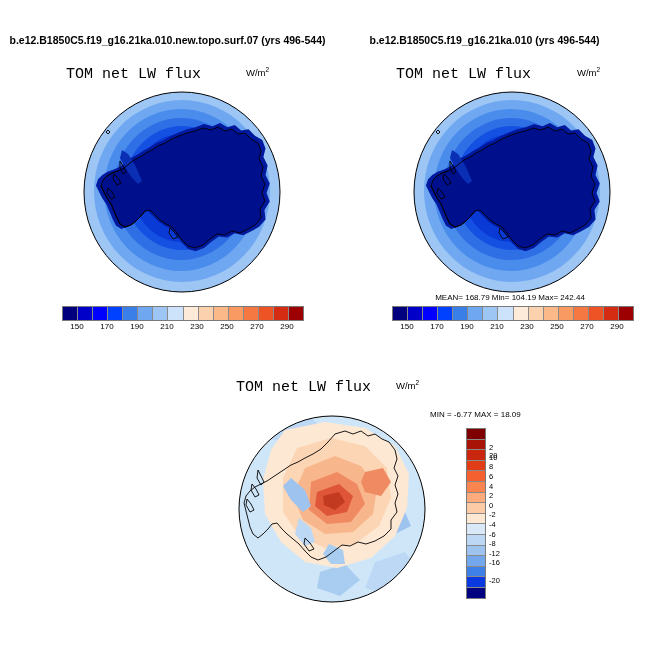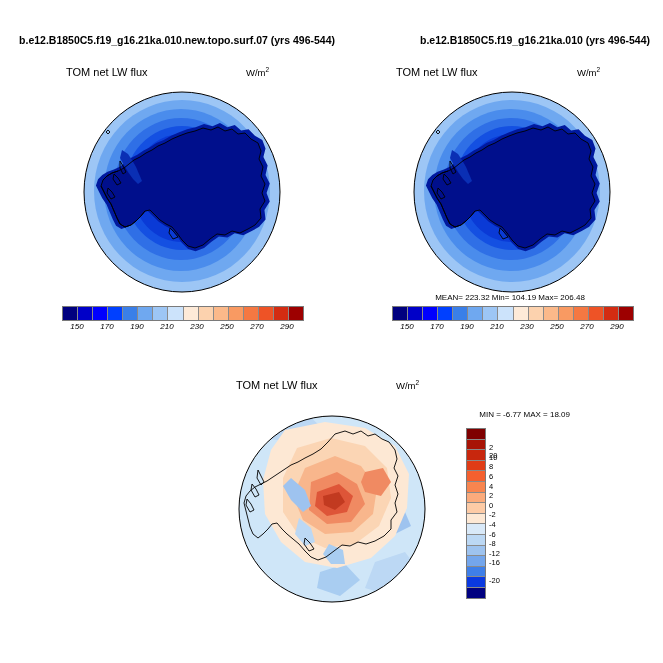--- a/index.html
+++ b/index.html
@@ -3,38 +3,38 @@
 <meta charset="utf-8">
 <style>
   html,body{margin:0;padding:0;background:#ffffff;}
   body{width:663px;height:663px;position:relative;
        font-family:"Liberation Sans","DejaVu Sans",sans-serif;color:#000;}
   .fig{position:absolute;left:0;top:0;width:663px;height:663px;}
 
   .season-title{position:absolute;left:0;top:8px;width:663px;text-align:center;
                 font-size:17px;font-weight:bold;letter-spacing:.2px;}
 
-  .panel-title{position:absolute;font-size:10.5px;font-weight:bold;text-align:right;}
+  .panel-title{position:absolute;font-size:10.5px;font-weight:bold;text-align:center;}
   #t-left {left:0px;   top:34px; width:335px;}
   #t-right{left:319px; top:34px; width:331px;}
   #t-diff {left:0px;   top:343px;width:663px;}
 
-  .varlabel{position:absolute;font-size:11px;}
+  .varlabel{position:absolute;font-size:15px;font-family:Liberation Mono, monospace;}
   .unitlabel{position:absolute;font-size:9.5px;}
   .unitlabel sup{font-size:6.5px;vertical-align:super;}
 
   .stats{position:absolute;font-size:8px;text-align:center;}
-  .minmax{position:absolute;font-size:8px;text-align:right;}
+  .minmax{position:absolute;font-size:8px;text-align:left;}
 
   .map{position:absolute;}
 
   
   .hbar{position:absolute;display:flex;height:13px;border:1px solid #7a7a7a;box-sizing:content-box;}
   .hbar i{display:block;height:13px;flex:1 1 0;}
-  .hticks{position:absolute;height:12px;font-style:italic;}
+  .hticks{position:absolute;height:12px;}
   .hticks span{position:absolute;font-size:8px;transform:translateX(-50%);top:0;}
 
   
   .vbar{position:absolute;width:18px;border:1px solid #7a7a7a;}
   .vbar i{display:block;height:9.6px;width:18px;}
   .vticks{position:absolute;}
   .vticks span{position:absolute;font-size:7.5px;left:0;transform:translateY(-50%);}
 </style>
 </head>
 <body>
@@ -216,21 +216,21 @@
       <path d="M33 58 L36 64 L39 70 L36 73 L32 66 Z"></path>
       <path d="M27 72 L31 77 L34 83 L30 85 L26 78 Z"></path>
       <path d="M22 87 L26 92 L29 98 L25 100 L21 93 Z"></path>
       <path d="M80 126 L85 131 L89 137 L84 139 L79 132 Z"></path>
       <circle cx="25" cy="23" r="1.1" fill="#000" stroke="none"></circle>
     </g>
 
     <circle cx="107" cy="97" r="93" fill="none" stroke="#000" stroke-width="1"></circle>
   </svg>
 
-  <div class="stats" style="left:385px;top:293px;width:250px;">MEAN= 223.32  Min= 104.19  Max= 206.48</div>
+  <div class="stats" style="left:385px;top:293px;width:250px;">MEAN= 168.79  Min= 104.19  Max= 242.44</div>
   <div class="minmax" style="left:430px;top:410px;width:140px;">MIN =  -6.77 MAX =  18.09</div>
 
   <div class="hbar" id="cbarA" style="left:62px;top:306px;width:240px;">
       <i style="background: rgb(0, 0, 127);"></i>
       <i style="background: rgb(0, 0, 200); border-left: 1px solid rgb(138, 138, 138);"></i>
       <i style="background: rgb(0, 0, 255); border-left: 1px solid rgb(138, 138, 138);"></i>
       <i style="background: rgb(0, 64, 255); border-left: 1px solid rgb(138, 138, 138);"></i>
       <i style="background: rgb(58, 127, 232); border-left: 1px solid rgb(138, 138, 138);"></i>
       <i style="background: rgb(111, 168, 240); border-left: 1px solid rgb(138, 138, 138);"></i>
       <i style="background: rgb(157, 198, 245); border-left: 1px solid rgb(138, 138, 138);"></i>

